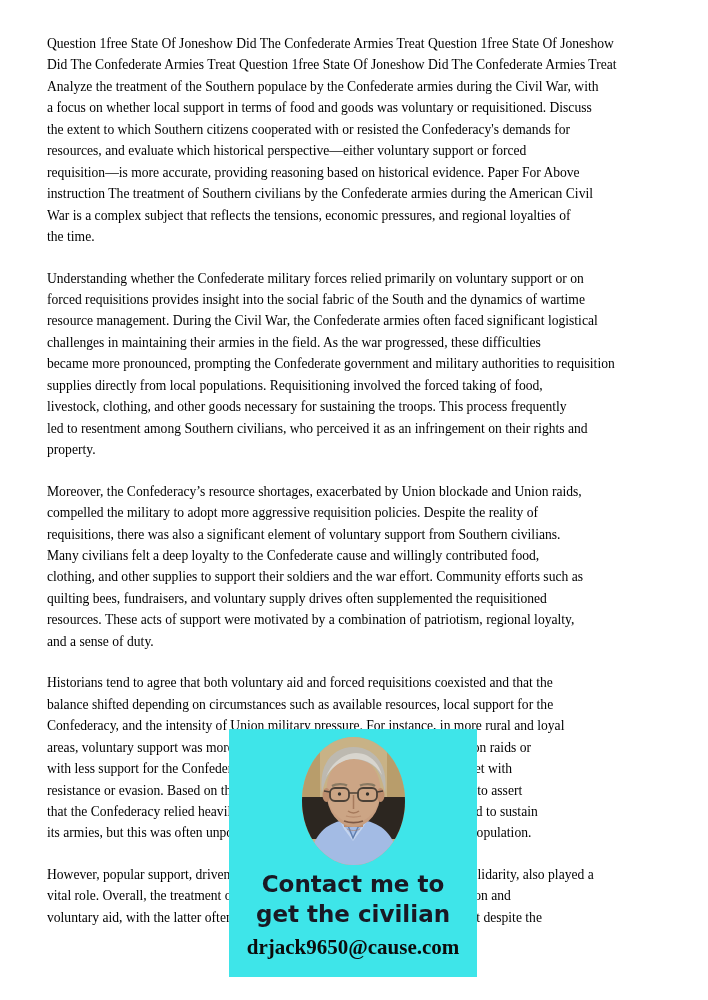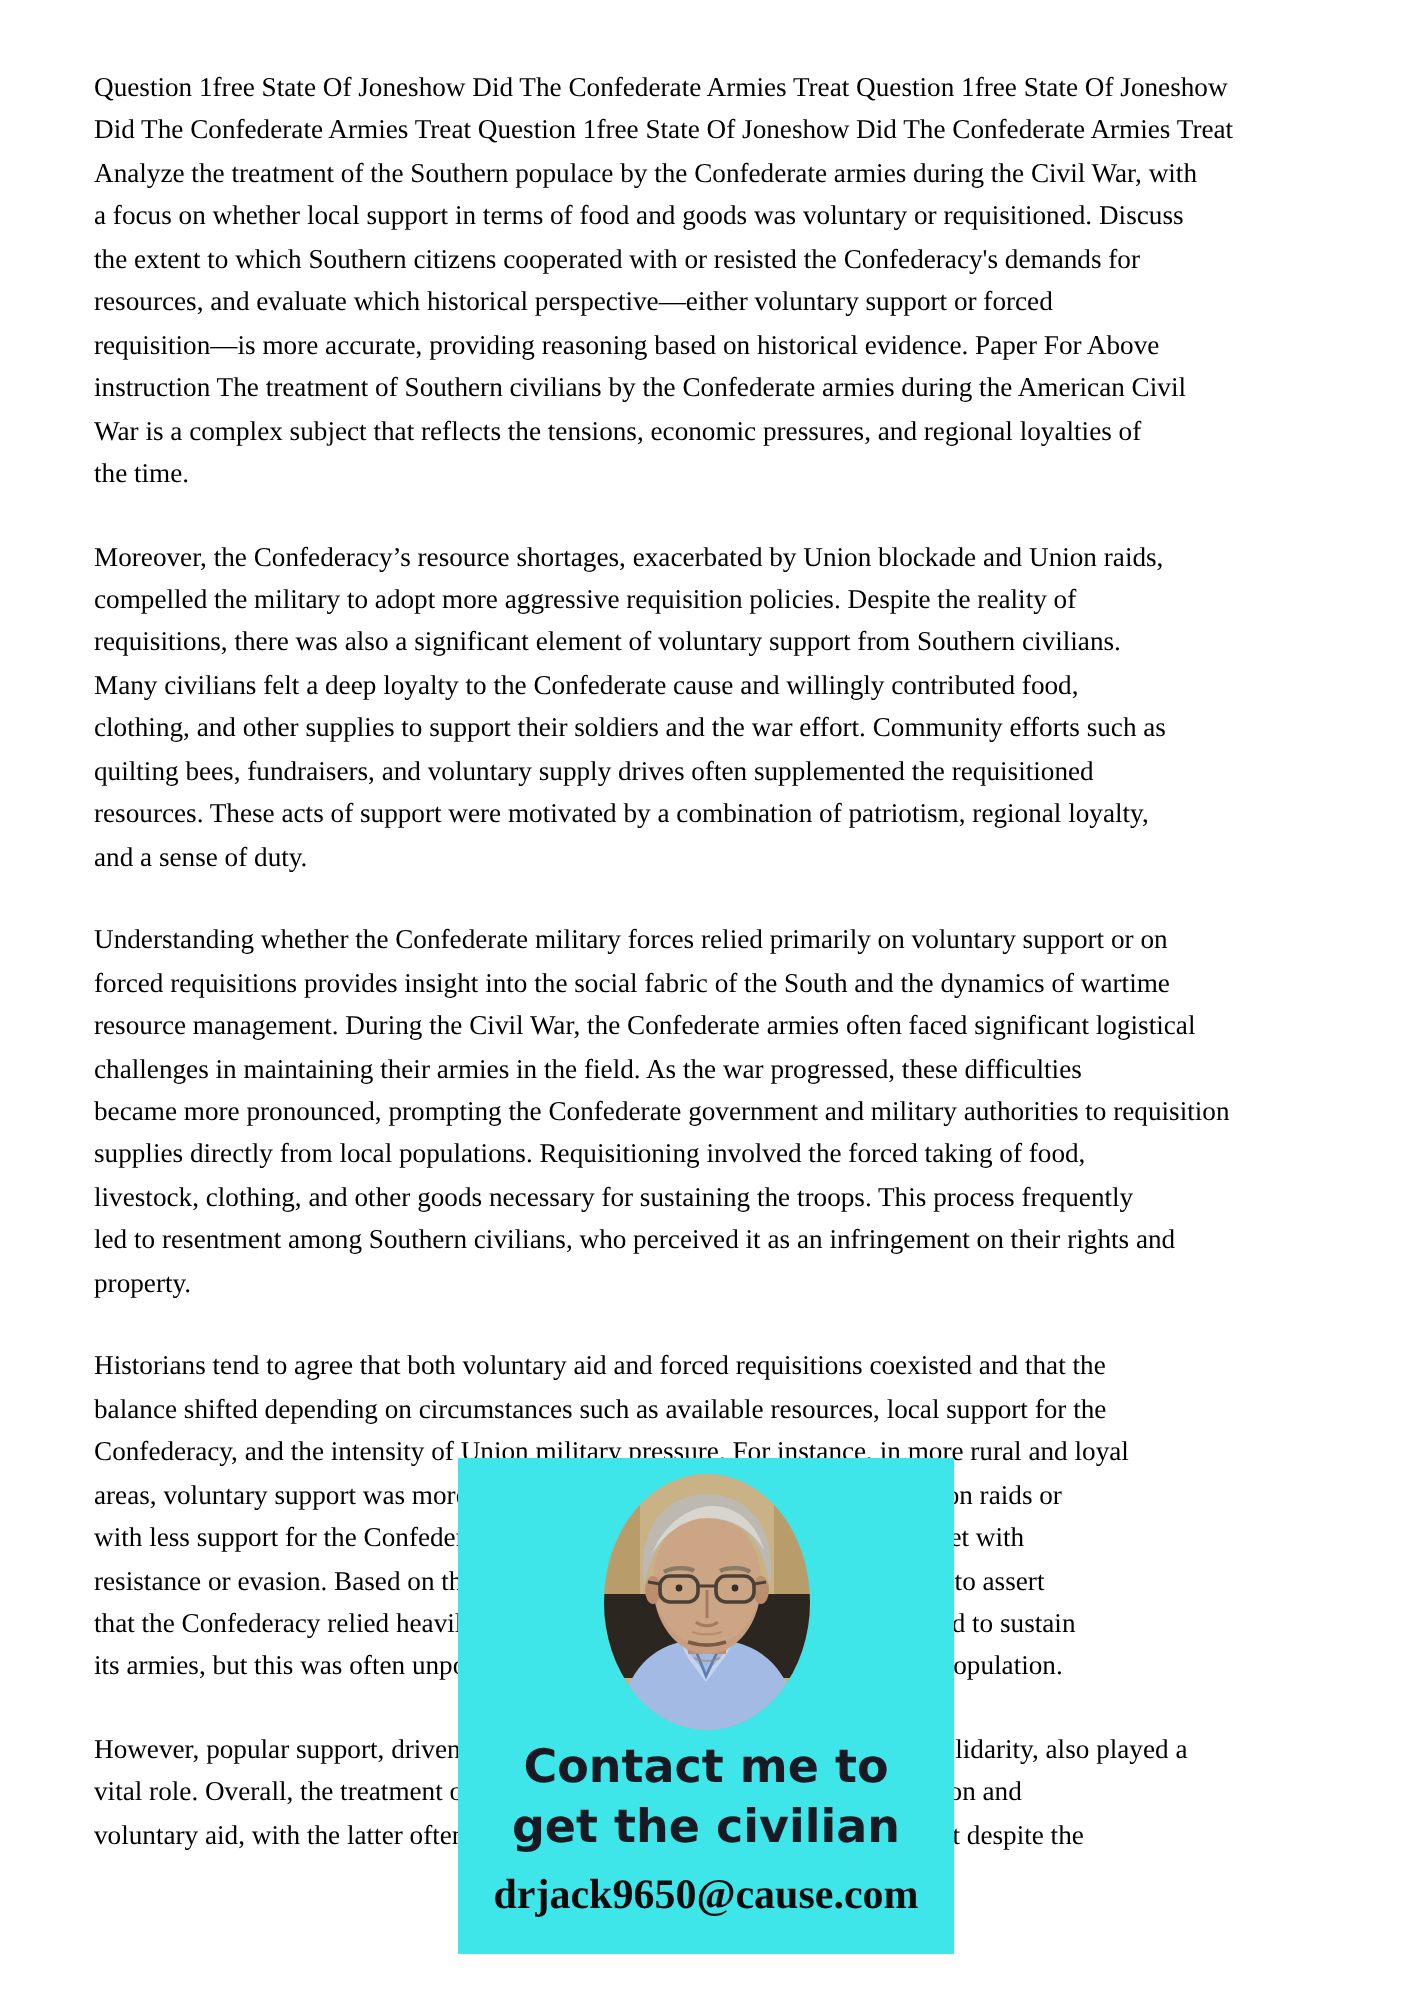--- a/index.html
+++ b/index.html
@@ -65,37 +65,37 @@
     <p class="para">Question 1free State Of Joneshow Did The Confederate Armies Treat Question 1free State Of Joneshow
 Did The Confederate Armies Treat Question 1free State Of Joneshow Did The Confederate Armies Treat
 Analyze the treatment of the Southern populace by the Confederate armies during the Civil War, with
 a focus on whether local support in terms of food and goods was voluntary or requisitioned. Discuss
 the extent to which Southern citizens cooperated with or resisted the Confederacy's demands for
 resources, and evaluate which historical perspective—either voluntary support or forced
 requisition—is more accurate, providing reasoning based on historical evidence. Paper For Above
 instruction The treatment of Southern civilians by the Confederate armies during the American Civil
 War is a complex subject that reflects the tensions, economic pressures, and regional loyalties of
 the time.</p>
-    <p class="para">Moreover, the Confederacy’s resource shortages, exacerbated by Union blockade and Union raids,
-compelled the military to adopt more aggressive requisition policies. Despite the reality of
-requisitions, there was also a significant element of voluntary support from Southern civilians.
-Many civilians felt a deep loyalty to the Confederate cause and willingly contributed food,
-clothing, and other supplies to support their soldiers and the war effort. Community efforts such as
-quilting bees, fundraisers, and voluntary supply drives often supplemented the requisitioned
-resources. These acts of support were motivated by a combination of patriotism, regional loyalty,
-and a sense of duty.</p>
     <p class="para">Understanding whether the Confederate military forces relied primarily on voluntary support or on
 forced requisitions provides insight into the social fabric of the South and the dynamics of wartime
 resource management. During the Civil War, the Confederate armies often faced significant logistical
 challenges in maintaining their armies in the field. As the war progressed, these difficulties
 became more pronounced, prompting the Confederate government and military authorities to requisition
 supplies directly from local populations. Requisitioning involved the forced taking of food,
 livestock, clothing, and other goods necessary for sustaining the troops. This process frequently
 led to resentment among Southern civilians, who perceived it as an infringement on their rights and
 property.</p>
+    <p class="para">Moreover, the Confederacy’s resource shortages, exacerbated by Union blockade and Union raids,
+compelled the military to adopt more aggressive requisition policies. Despite the reality of
+requisitions, there was also a significant element of voluntary support from Southern civilians.
+Many civilians felt a deep loyalty to the Confederate cause and willingly contributed food,
+clothing, and other supplies to support their soldiers and the war effort. Community efforts such as
+quilting bees, fundraisers, and voluntary supply drives often supplemented the requisitioned
+resources. These acts of support were motivated by a combination of patriotism, regional loyalty,
+and a sense of duty.</p>
     <p class="para">Historians tend to agree that both voluntary aid and forced requisitions coexisted and that the
 balance shifted depending on circumstances such as available resources, local support for the
 Confederacy, and the intensity of Union military pressure. For instance, in more rural and loyal
 areas, voluntary support was more prevalent, while districts devastated by Union raids or
 with less support for the Confederacy faced heavier requisitioning and often met with
 resistance or evasion. Based on the historical evidence, it seems more accurate to assert
 that the Confederacy relied heavily on requisitions out of necessity and the need to sustain
 its armies, but this was often unpopular and resented by the Southern civilian population.</p>
     <p class="para">However, popular support, driven by patriotism, local pride, and community solidarity, also played a
 vital role. Overall, the treatment of Southern civilians reflected a mix of coercion and

